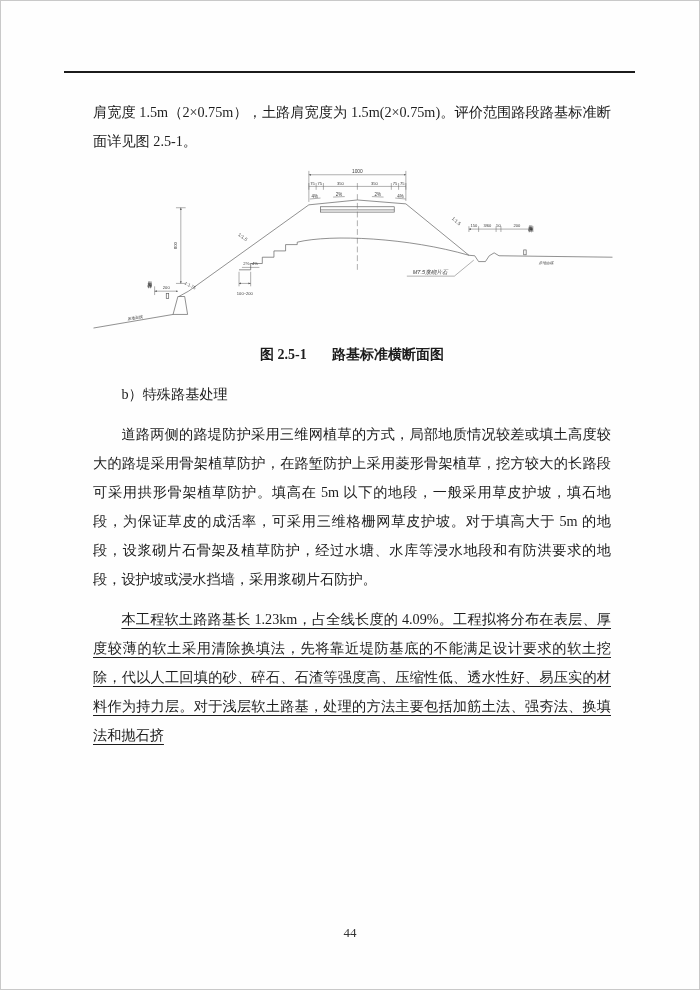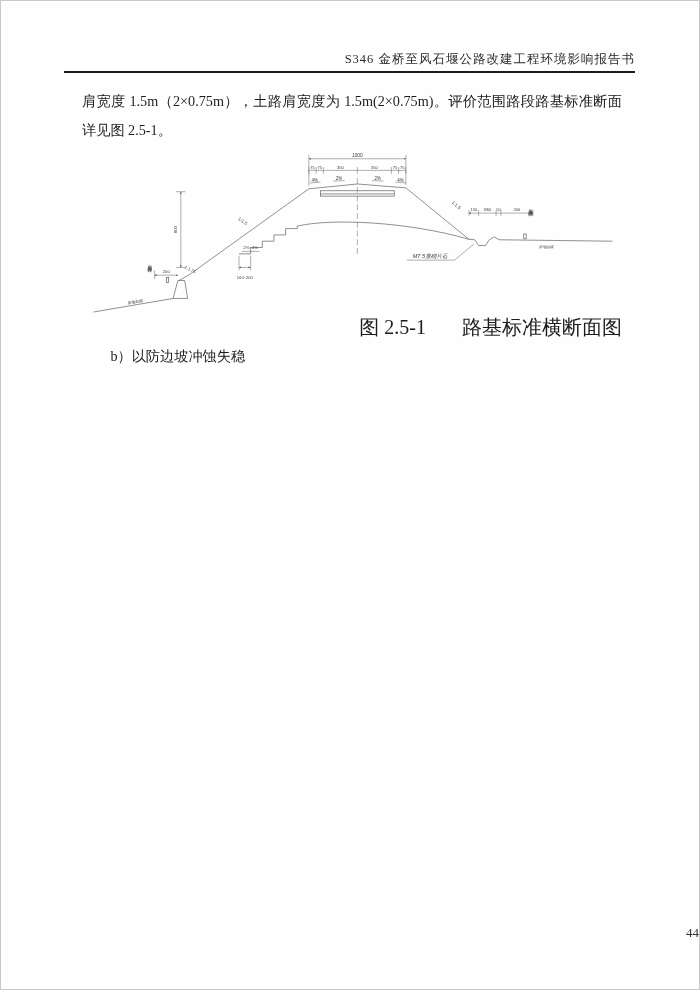--- a/index.html
+++ b/index.html
@@ -14,48 +14,45 @@
     text-align:right;font-size:12.5px;letter-spacing:1px;color:#2a2a2a;
   }
   .rule{
     position:absolute;top:70px;left:63px;right:64px;
     border-bottom:2px solid #1b1b1b;height:0;
   }
   .content{
     position:absolute;top:86px;left:81px;width:540px;
     font-size:14.2px;line-height:29px;text-align:justify;
   }
-  .content p{margin:0;}
+  .content p{margin:11px;}
   .indent{text-indent:2em;}
   .figure{margin:6px 0 0 6px;height:162px;}
-  .caption{text-align:right;font-weight:normal;font-size:20px;margin-top:1px;}
+  .caption{text-align:center;font-weight:bold;font-size:14px;margin-top:1px;}
   .cap-title{margin-left:1.8em;}
   .underlined{
     text-decoration:underline;
     text-underline-offset:4px;
     text-decoration-thickness:1px;
   }
   .footer{
     position:absolute;bottom:48px;left:0;right:0;
-    text-align:right;font-size:13px;color:#333;
+    text-align:center;font-size:13px;color:#333;
   }
   svg{display:block;}
   .dwg-line{stroke:#5c5c5c;stroke-width:0.7;fill:none;}
   .dwg-thin{stroke:#6a6a6a;stroke-width:0.55;fill:none;}
   .dwg-txt{fill:#3c3c3c;font-family:"Liberation Sans","DejaVu Sans",sans-serif;}
   .vert{writing-mode:vertical-rl;letter-spacing:1px;}
 </style>
 </head>
 <body>
 
 <div class="page">
 
-  <div class="header">
-    <span>S346 金桥至风石堰公路改建工程环境影响报告书</span>
-  </div>
   <div class="rule"></div>
 
   <div class="content">
 
     <p>肩宽度 1.5m（2×0.75m），土路肩宽度为 1.5m(2×0.75m)。评价范围路段路基标准断面详见图 2.5-1。</p>
 
     <div class="figure">
       <svg width="530" height="162" viewBox="0 0 545 167">
         <defs>
           <marker id="arr" viewBox="0 0 10 10" refX="8.5" refY="5" markerWidth="5" markerHeight="5" orient="auto-start-reverse">
@@ -152,22 +149,24 @@
           <text class="dwg-txt" x="40" y="158" font-size="4" font-style="italic" transform="rotate(-9 40 158)">原地面线</text>
           <text class="dwg-txt" x="464" y="99.5" font-size="3.8" font-style="italic">原地面线</text>
         </g>
       </svg>
     </div>
 
     <p class="caption">
       <span>图 2.5-1</span><span class="cap-title">路基标准横断面图</span>
     </p>
 
-    <p class="indent">b）以防边坡冲蚀失稳</p>
+    <p class="indent">b）特殊路基处理</p>
+    <p class="indent">道路两侧的路堤防护采用三维网植草的方式，局部地质情况较差或填土高度较大的路堤采用骨架植草防护，在路堑防护上采用菱形骨架植草，挖方较大的长路段可采用拱形骨架植草防护。填高在 5m 以下的地段，一般采用草皮护坡，填石地段，为保证草皮的成活率，可采用三维格栅网草皮护坡。对于填高大于 5m 的地段，设浆砌片石骨架及植草防护，经过水塘、水库等浸水地段和有防洪要求的地段，设护坡或浸水挡墙，采用浆砌片石防护。</p>
 
+    <p class="indent underlined">本工程软土路路基长 1.23km，占全线长度的 4.09%。工程拟将分布在表层、厚度较薄的软土采用清除换填法，先将靠近堤防基底的不能满足设计要求的软土挖除，代以人工回填的砂、碎石、石渣等强度高、压缩性低、透水性好、易压实的材料作为持力层。对于浅层软土路基，处理的方法主要包括加筋土法、强夯法、换填法和抛石挤</p>
 
   </div>
 
   <div class="footer">
     <span>44</span>
   </div>
 
 </div>
 
 </body></html>

